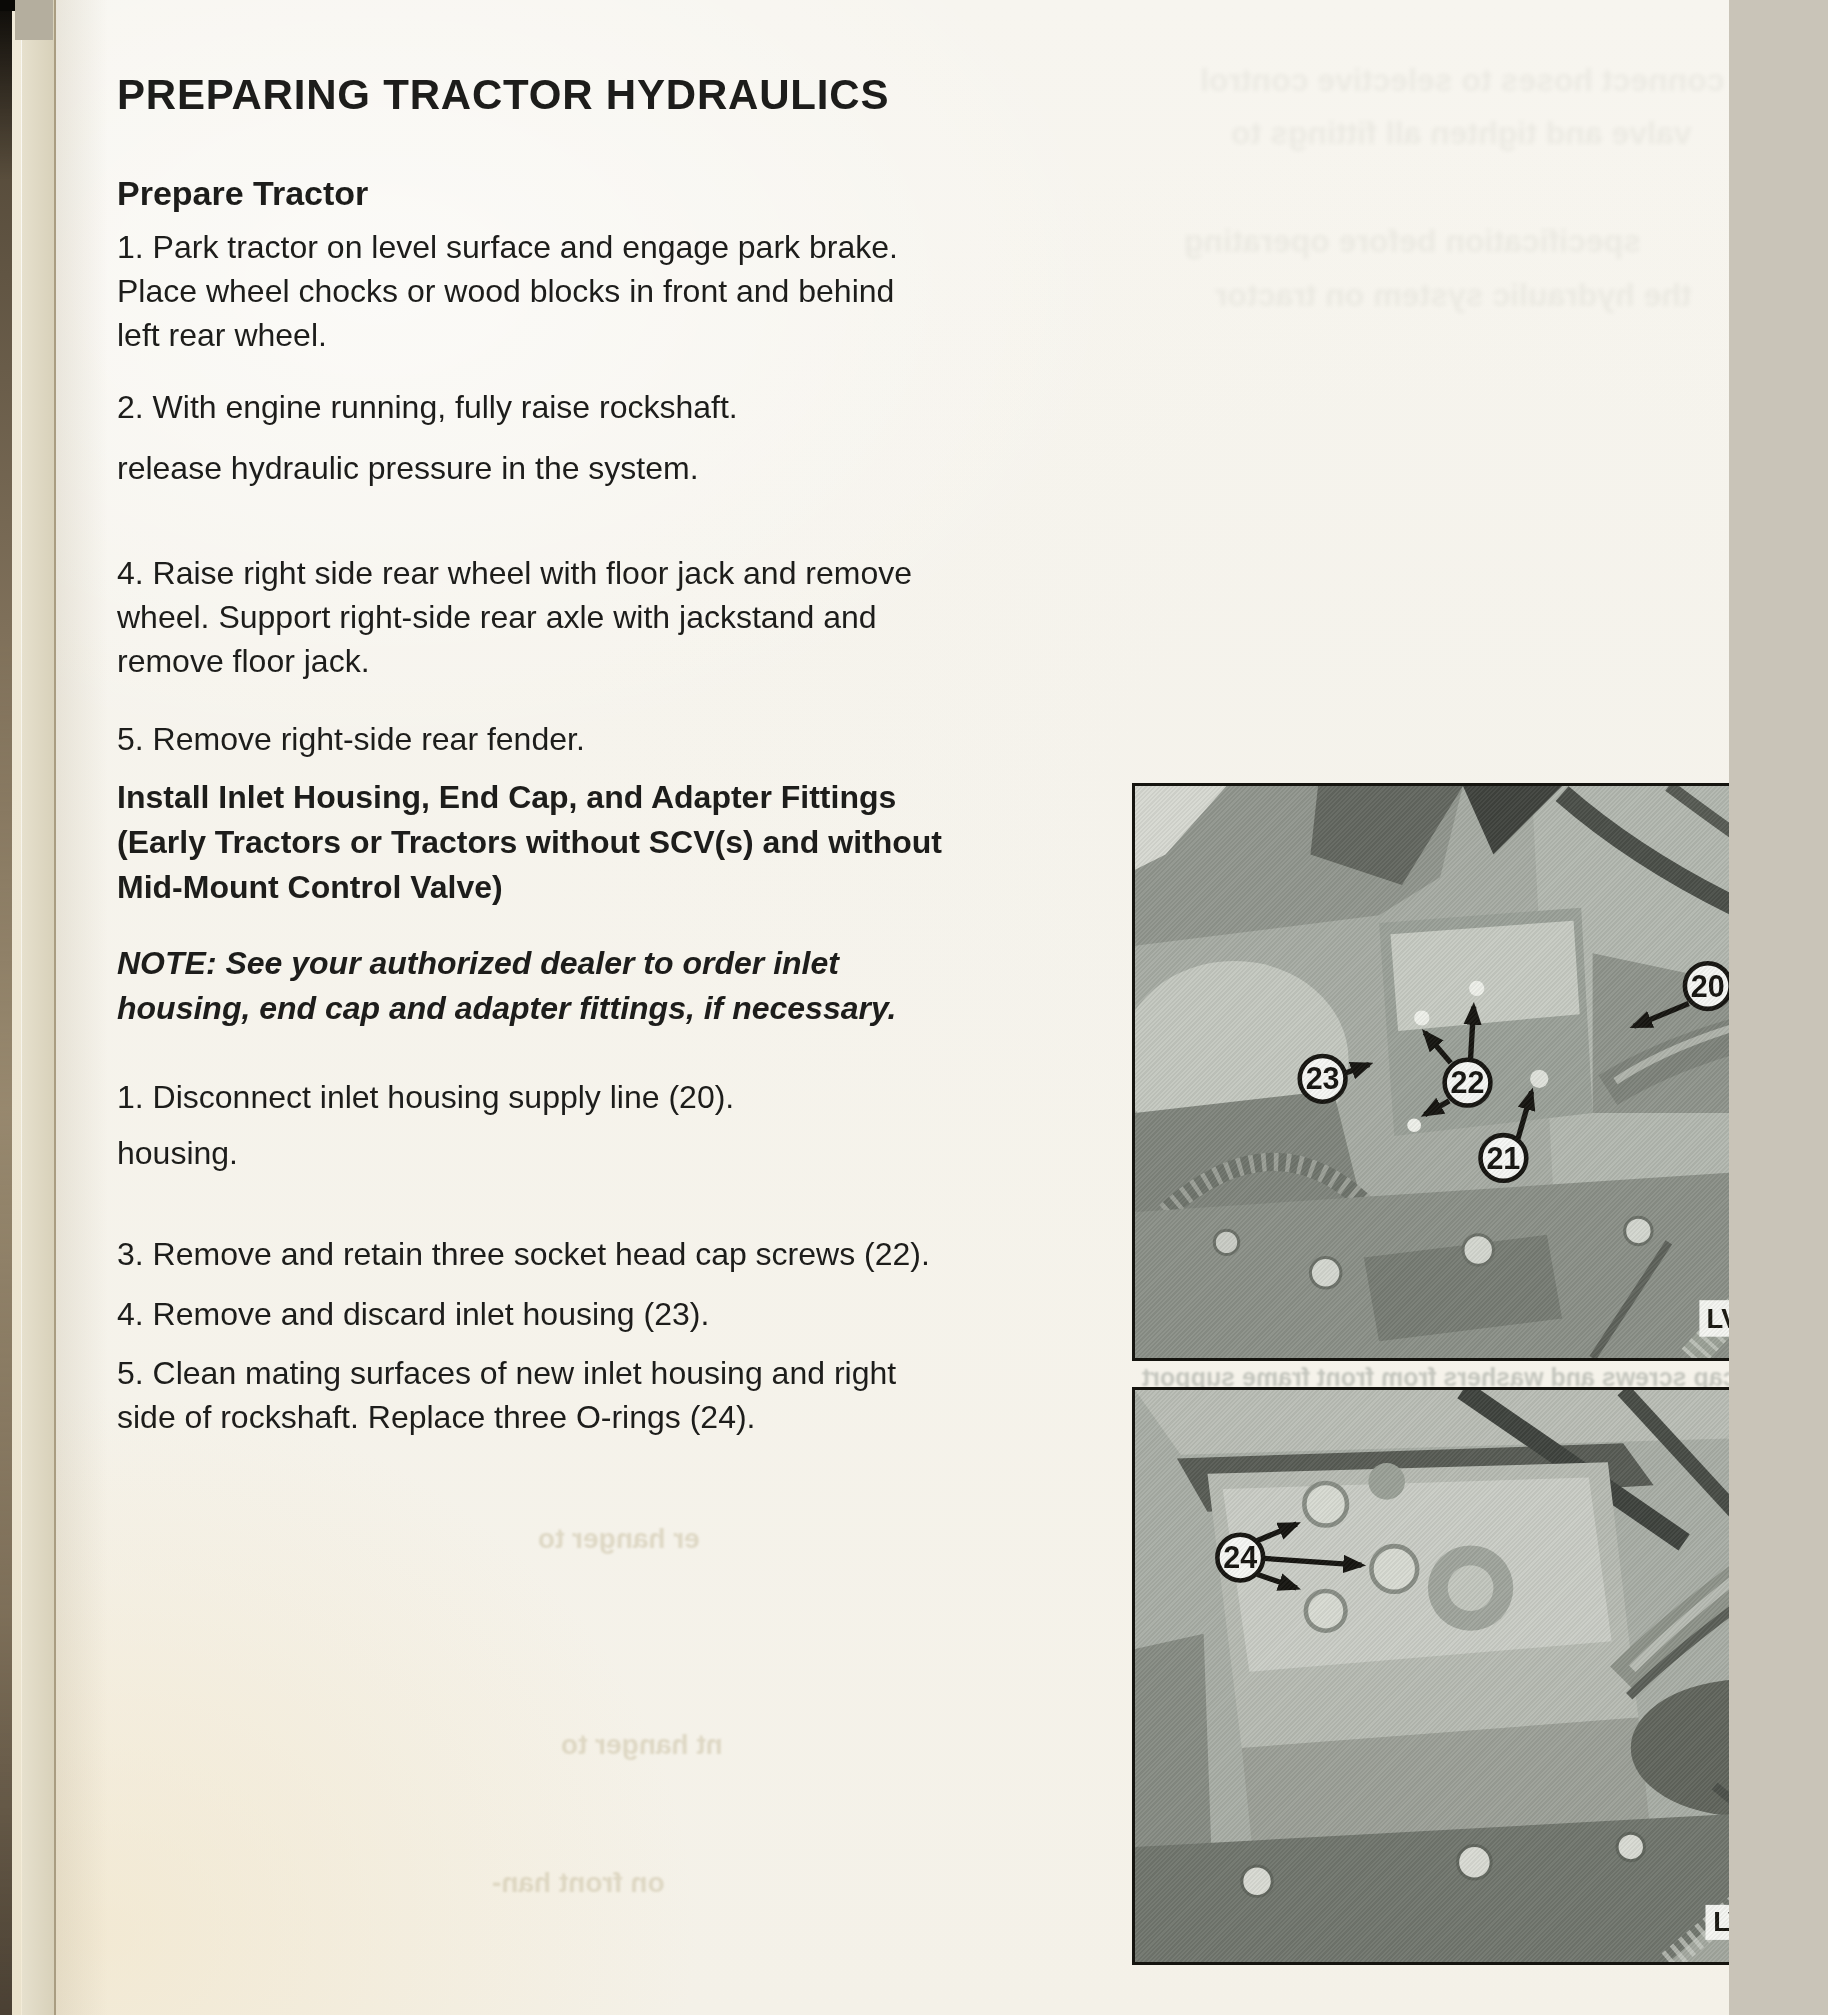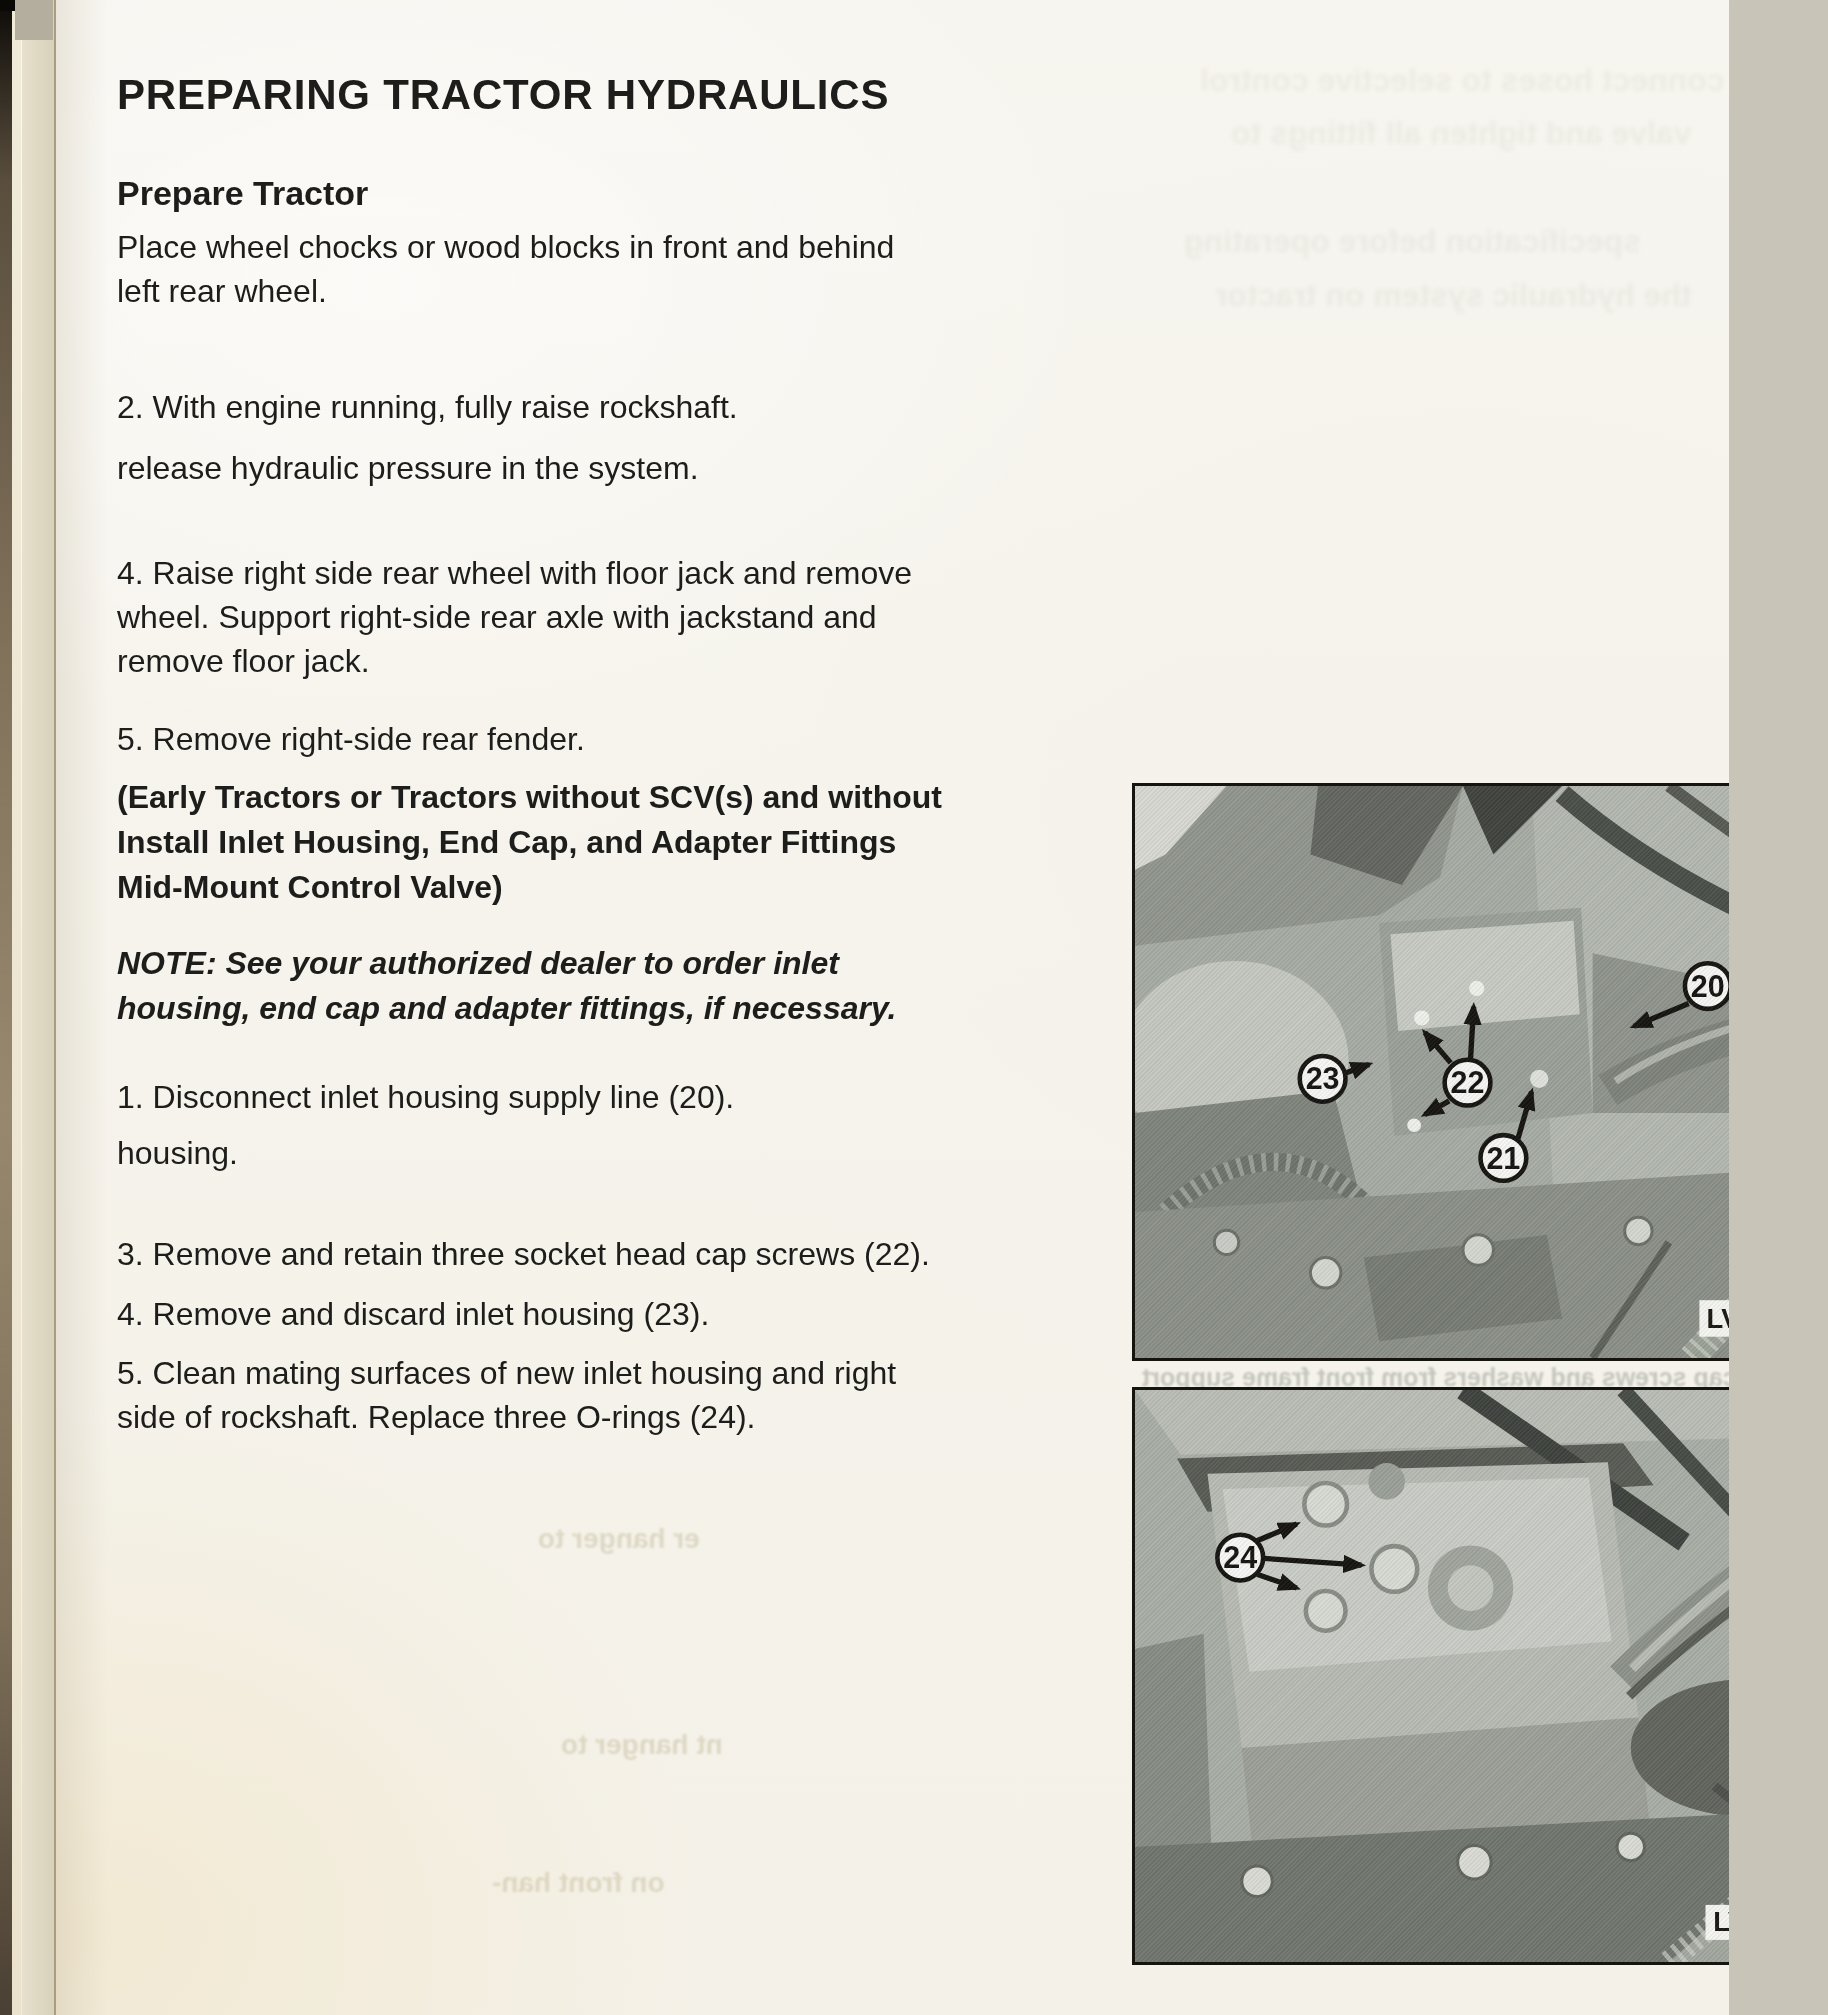--- a/index.html
+++ b/index.html
@@ -61,20 +61,21 @@
 
   <div class="para" style="top:71px;">
     <div class="title">PREPARING TRACTOR HYDRAULICS</div>
   </div>
 
   <div class="para" style="top:174px;">
     <div class="h1">Prepare Tractor</div>
   </div>
 
   <div class="para" style="top:225px;">
+    <div class="line">1. Park tractor on level surface and engage park brake.</div>
     <div class="line">Place wheel chocks or wood blocks in front and behind</div>
     <div class="line">left rear wheel.</div>
   </div>
 
   <div class="para" style="top:385px;">
     <div class="line">2. With engine running, fully raise rockshaft.</div>
   </div>
 
   <div class="para" style="top:446px;">
     <div class="line">release hydraulic pressure in the system.</div>
@@ -84,22 +85,22 @@
     <div class="line">4. Raise right side rear wheel with floor jack and remove</div>
     <div class="line">wheel. Support right-side rear axle with jackstand and</div>
     <div class="line">remove floor jack.</div>
   </div>
 
   <div class="para" style="top:717px;">
     <div class="line">5. Remove right-side rear fender.</div>
   </div>
 
   <div class="para" style="top:775px;">
+    <div class="hline">Install Inlet Housing, End Cap, and Adapter Fittings</div>
     <div class="hline">(Early Tractors or Tractors without SCV(s) and without</div>
-    <div class="hline">Install Inlet Housing, End Cap, and Adapter Fittings</div>
     <div class="hline">Mid-Mount Control Valve)</div>
   </div>
 
   <div class="para" style="top:941px;">
     <div class="nline">NOTE: See your authorized dealer to order inlet</div>
     <div class="nline">housing, end cap and adapter fittings, if necessary.</div>
   </div>
 
   <div class="para" style="top:1075px;">
     <div class="line">1. Disconnect inlet housing supply line (20).</div>

